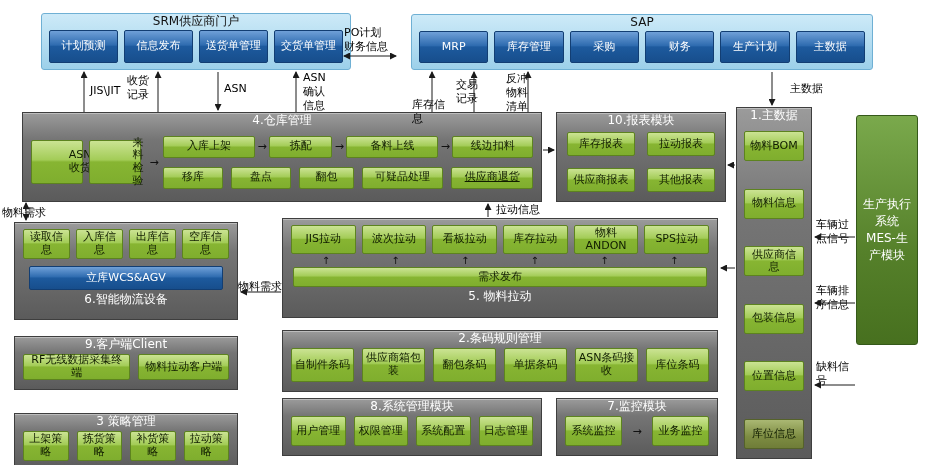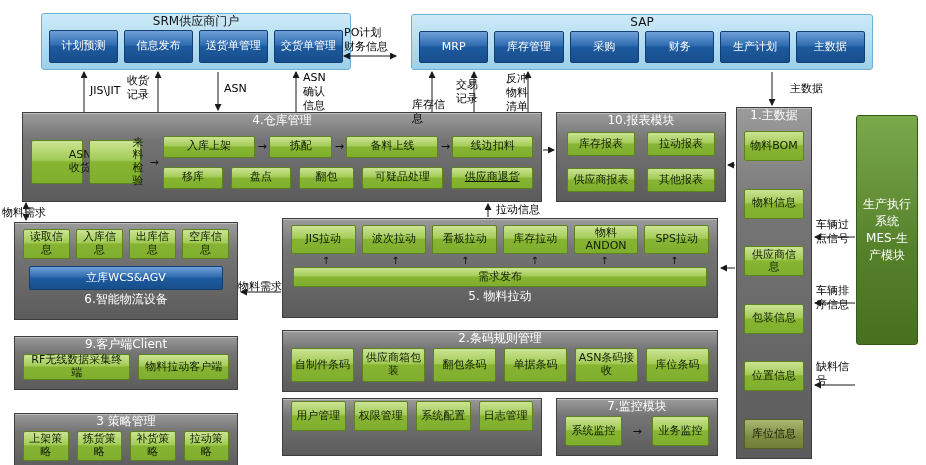--- a/index.html
+++ b/index.html
@@ -219,20 +219,21 @@
     <div class="module-title">3 策略管理</div>
     <div class="hrow">
       <div class="node">上架策略</div>
       <div class="node">拣货策略</div>
       <div class="node">补货策略</div>
       <div class="node">拉动策略</div>
     </div>
   </div>
 
   <div class="module" style="left:282px;top:398px;width:260px;height:58px;">
+    <div class="module-title">8.系统管理模块</div>
     <div class="hrow">
       <div class="node">用户管理</div>
       <div class="node">权限管理</div>
       <div class="node">系统配置</div>
       <div class="node">日志管理</div>
     </div>
   </div>
 
   <div class="module" style="left:556px;top:398px;width:162px;height:58px;">
     <div class="module-title">7.监控模块</div>

